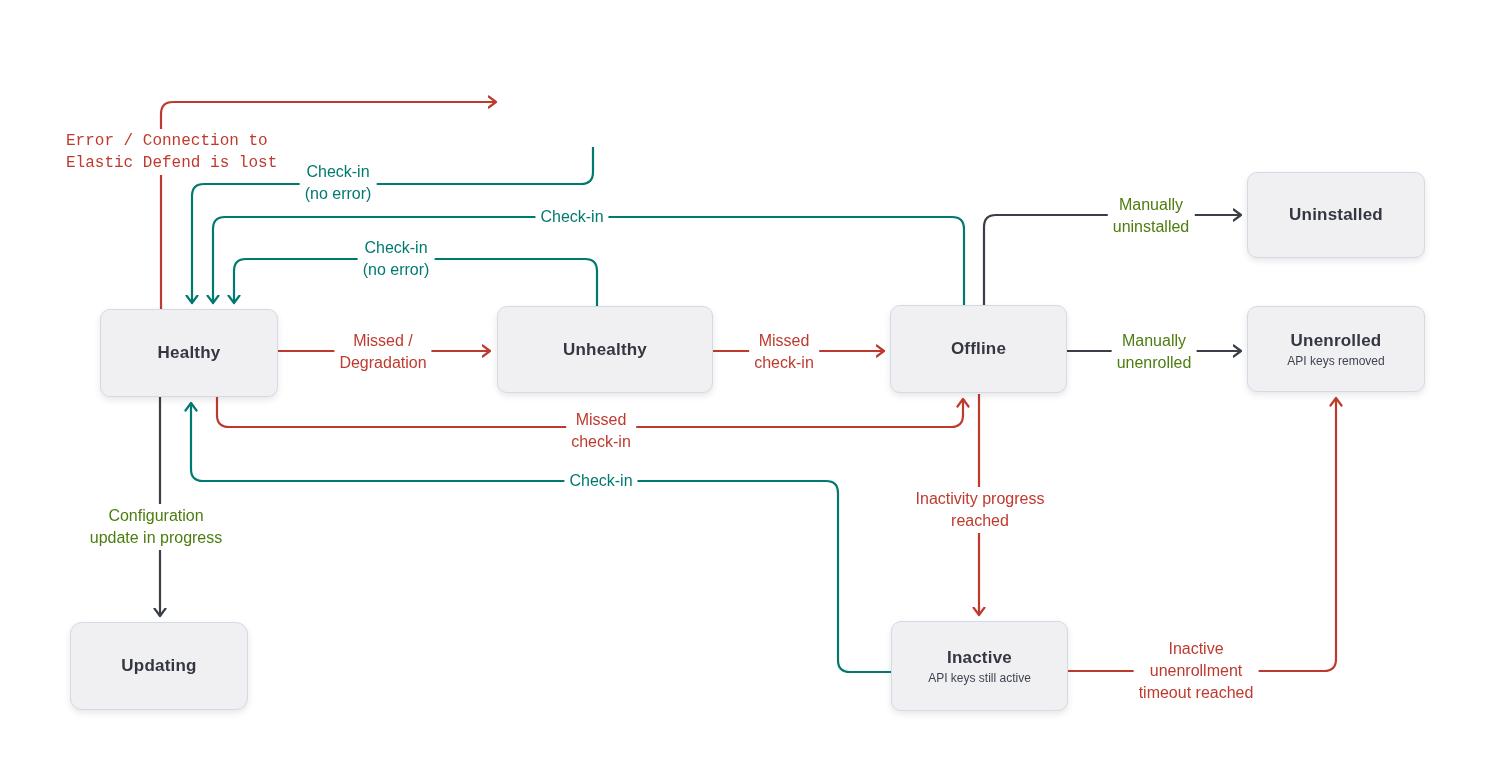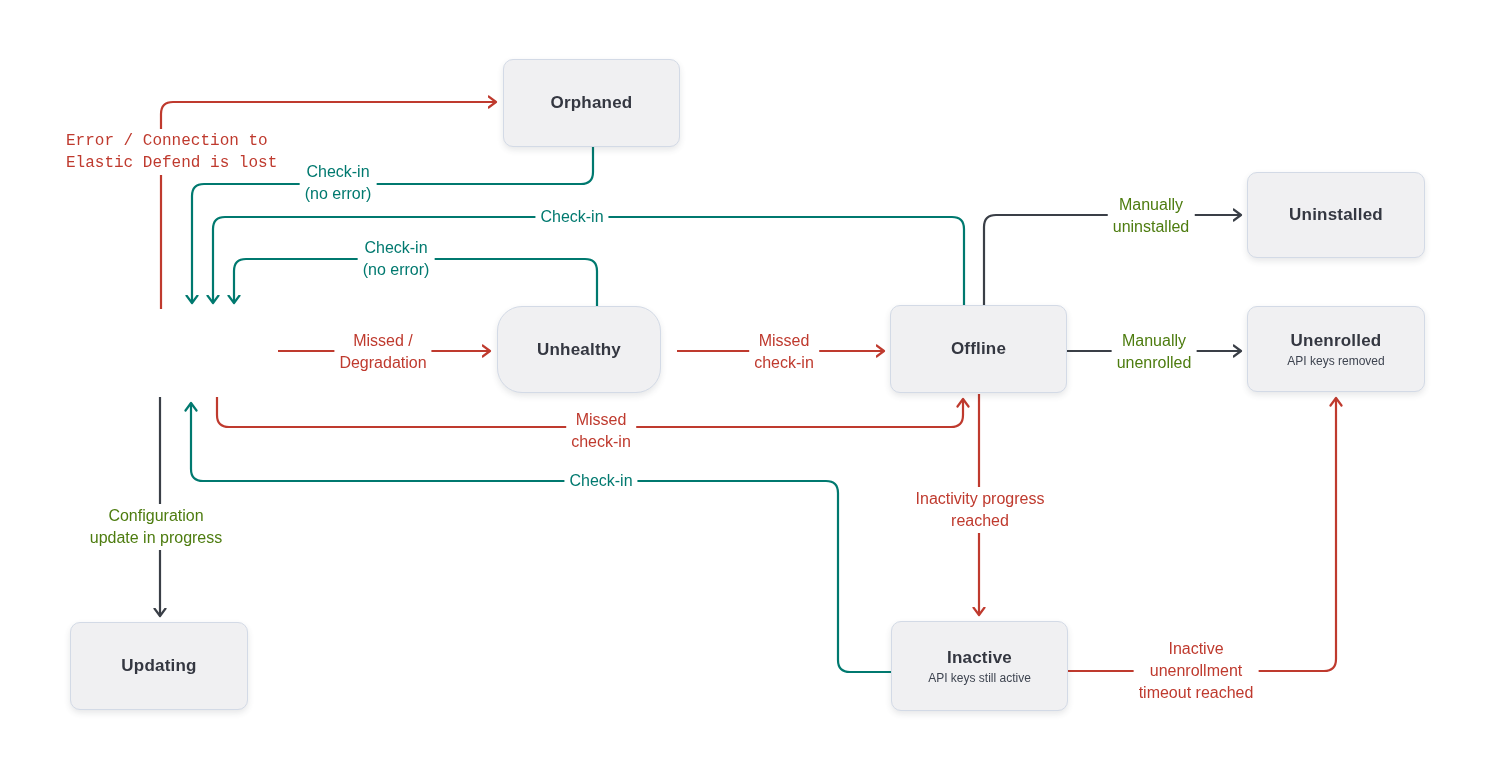--- a/index.html
+++ b/index.html
@@ -66,43 +66,43 @@
     <path d="M 593 147 V 172 Q 593 184 581 184 H 204 Q 192 184 192 196 V 303" fill="none" stroke="#00796f" stroke-width="2.2" marker-end="url(#ar-teal)"></path>
     <path d="M 964 305 V 229 Q 964 217 952 217 H 225 Q 213 217 213 229 V 303" fill="none" stroke="#00796f" stroke-width="2.2" marker-end="url(#ar-teal)"></path>
     <path d="M 597 306 V 271 Q 597 259 585 259 H 246 Q 234 259 234 271 V 303" fill="none" stroke="#00796f" stroke-width="2.2" marker-end="url(#ar-teal)"></path>
     <path d="M 891 672 H 850 Q 838 672 838 660 V 493 Q 838 481 826 481 H 203 Q 191 481 191 469 V 403" fill="none" stroke="#00796f" stroke-width="2.2" marker-end="url(#ar-teal)"></path>
 
     <path d="M 984 305 V 227 Q 984 215 996 215 H 1241" fill="none" stroke="#3a3f47" stroke-width="2.2" marker-end="url(#ar-dark)"></path>
     <path d="M 1067 351 H 1241" fill="none" stroke="#3a3f47" stroke-width="2.2" marker-end="url(#ar-dark)"></path>
     <path d="M 160 397 V 616" fill="none" stroke="#3a3f47" stroke-width="2.2" marker-end="url(#ar-dark)"></path>
   </svg>
 
-  <div class="node" style="left:503px;top:59px;width:177px;height:88px;">
-    <div class="node-label">Orphaned</div>
+
+  <div class="node" style="left:100px;top:309px;width:178px;height:88px;">
+    <div class="node-label">Healthy</div>
   </div>
 
-
-  <div class="node" style="left:497px;top:306px;width:164px;height:87px;border-radius:25px;">
+  <div class="node" style="left:497px;top:306px;width:216px;height:87px;">
     <div class="node-label">Unhealthy</div>
   </div>
 
   <div class="node" style="left:890px;top:305px;width:177px;height:88px;">
     <div class="node-label">Offline</div>
   </div>
 
   <div class="node" style="left:1247px;top:172px;width:178px;height:86px;">
     <div class="node-label">Uninstalled</div>
   </div>
 
   <div class="node" style="left:1247px;top:306px;width:178px;height:86px;">
     <div class="node-label">Unenrolled</div>
     <div class="node-sub">API keys removed</div>
   </div>
 
-  <div class="node" style="left:70px;top:622px;width:178px;height:88px;">
+  <div class="node" style="left:70px;top:622px;width:178px;height:88px;border-radius:12px;">
     <div class="node-label">Updating</div>
   </div>
 
   <div class="node" style="left:891px;top:621px;width:177px;height:90px;">
     <div class="node-label">Inactive</div>
     <div class="node-sub">API keys still active</div>
   </div>
 
   <div class="elabel anchored c-red" style="left:62px;top:129px;">
     <span>Error / Connection to</span>

